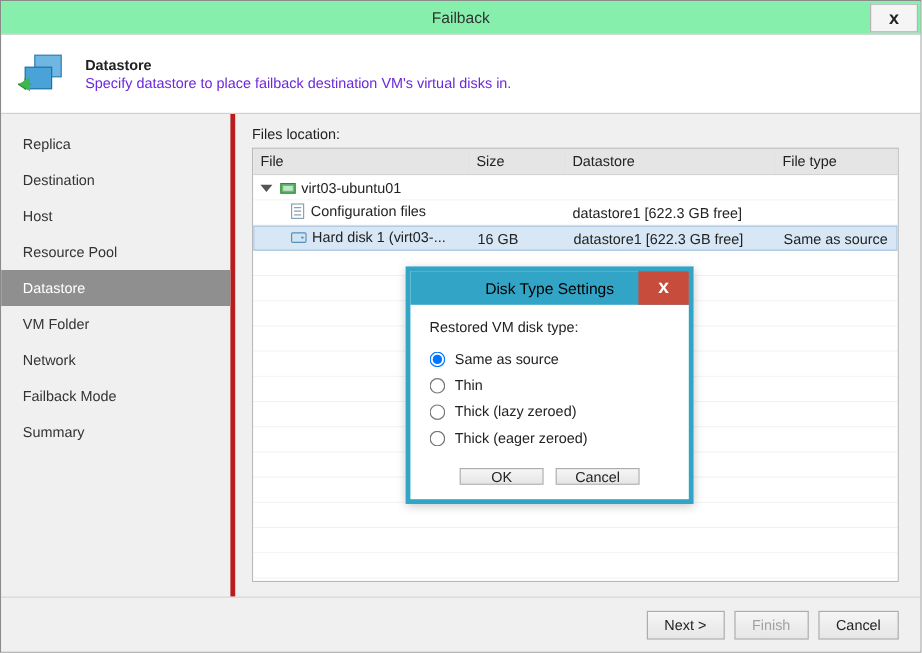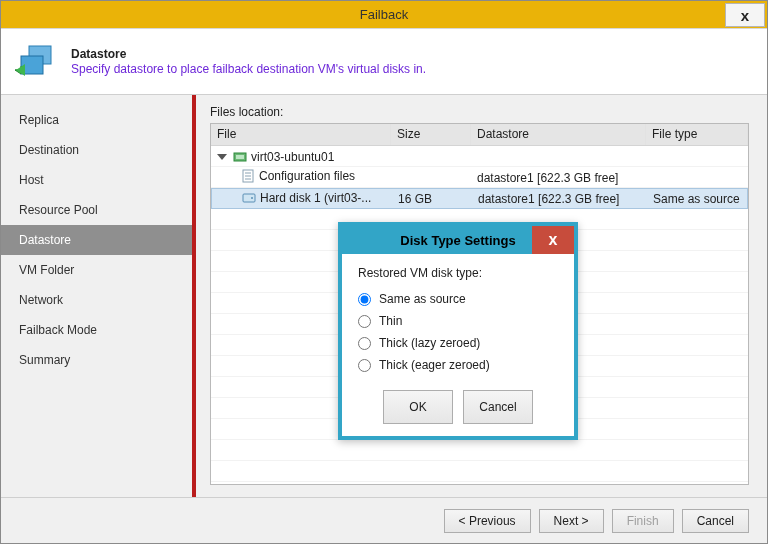--- a/index.html
+++ b/index.html
@@ -2,21 +2,21 @@
 <html><head>
 <meta charset="utf-8">
 <style>
   * { box-sizing: border-box; }
   html, body { margin:0; padding:0; width:768px; height:544px;
     font-family: "Segoe UI", Tahoma, sans-serif; font-size:12px;
     color:#222; background:#fff; overflow:hidden; }
   .window { width:768px; height:544px; border:1px solid #8a8a8a;
     display:flex; flex-direction:column; background:#f0f0f0; }
   
-  .titlebar { height:28px; background:#eab308; border-bottom:1px solid #d7d7d7;
+  .titlebar { height:28px; background:#86efac; border-bottom:1px solid #d7d7d7;
     display:flex; align-items:center; position:relative; }
   .titlebar .title { flex:1; text-align:center; font-size:13px; color:#333; }
   .titlebar .close { position:absolute; right:2px; top:2px; width:40px; height:24px;
     border:1px solid #b5b5b5; background:#f5f5f5; display:flex; align-items:center;
     justify-content:center; font-size:15px; font-weight:bold; cursor:default; }
   
   .header { height:66px; background:#fff; border-bottom:1px solid #cfcfcf;
     display:flex; align-items:center; padding:8px 14px; gap:12px; }
   .hdr-icon { width:44px; height:44px; position:relative; }
   .hdr-icon svg { width:44px; height:44px; }
@@ -56,33 +56,33 @@
     border-left:5px solid transparent;border-right:5px solid transparent;
     border-top:6px solid #555; margin-right:2px; }
   .icon-vm { width:14px; height:14px; display:inline-block; }
   .icon-disk { width:14px; height:12px; display:inline-block; }
   .bulk-row { display:flex; align-items:center; margin-top:10px; gap:8px; }
   .bulk-row .bulk-text { flex:1; color:#333; }
   .btn { height:24px; padding:0 14px; border:1px solid #adadad;
     background:linear-gradient(#f5f5f5,#e6e6e6); font-size:12px;
     color:#222; cursor:default; }
   .btn.disabled { color:#a0a0a0; }
-  .btn.small { height:34px; }
+  .btn.small { height:14px; }
   
   .footer { height:46px; border-top:1px solid #cfcfcf; background:#f0f0f0;
     display:flex; justify-content:flex-end; align-items:center; gap:8px;
     padding:0 18px; }
   
   .dlg { position:absolute; left:338px; top:222px; width:240px;
     border:4px solid #32a5c7; background:#fff;
     box-shadow:0 2px 8px rgba(0,0,0,.25); z-index:20; }
   .dlg-title { height:28px; background:#32a5c7; display:flex; align-items:center;
     position:relative; }
   .dlg-title .t { flex:1; text-align:center; color:#000; font-size:13px;
-    font-weight:bold; }
+    font-weight:normal; }
   .dlg-title .x { position:absolute; right:0; top:0; width:42px; height:28px;
     background:#c74c3c;color:#fff; display:flex;align-items:center;
     justify-content:center; font-weight:bold; font-size:16px; }
   .dlg-body { padding:12px 16px 4px 16px; font-size:12px; }
   .dlg-body .group-label { margin-bottom:8px; }
   .radio-row { display:flex; align-items:center; gap:8px; height:22px; }
   .radio-row input { margin:0; }
   .dlg-foot { display:flex; justify-content:center; gap:10px; padding:10px 0 12px 0; }
 </style>
 </head>
@@ -185,21 +185,20 @@
             <div class="cell col-size">16 GB</div>
             <div class="cell col-ds">datastore1 [622.3 GB free]</div>
             <div class="cell col-dt">Same as source</div>
           </div>
         </div>
       </div>
     </div>
   </div>
 
   <div class="footer">
-    <button class="btn">&lt; Previous</button>
     <button class="btn">Next &gt;</button>
     <button class="btn disabled">Finish</button>
     <button class="btn">Cancel</button>
   </div>
 
   <div class="dlg">
     <div class="dlg-title">
       <div class="t">Disk Type Settings</div>
       <div class="x">
         <span>x</span>

